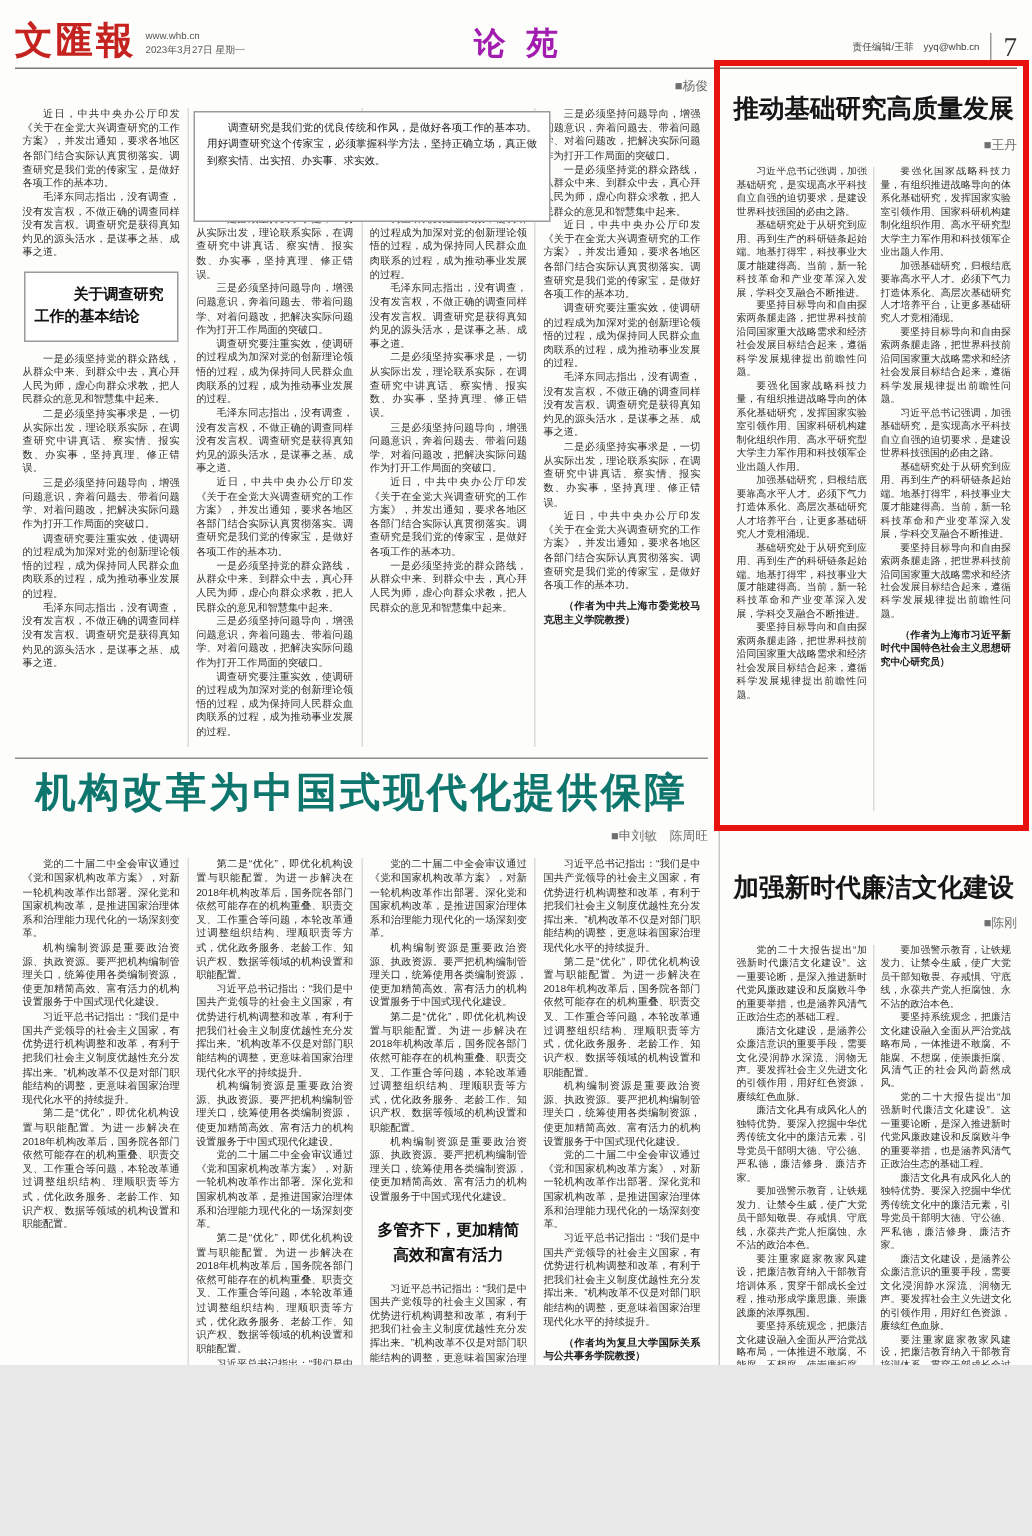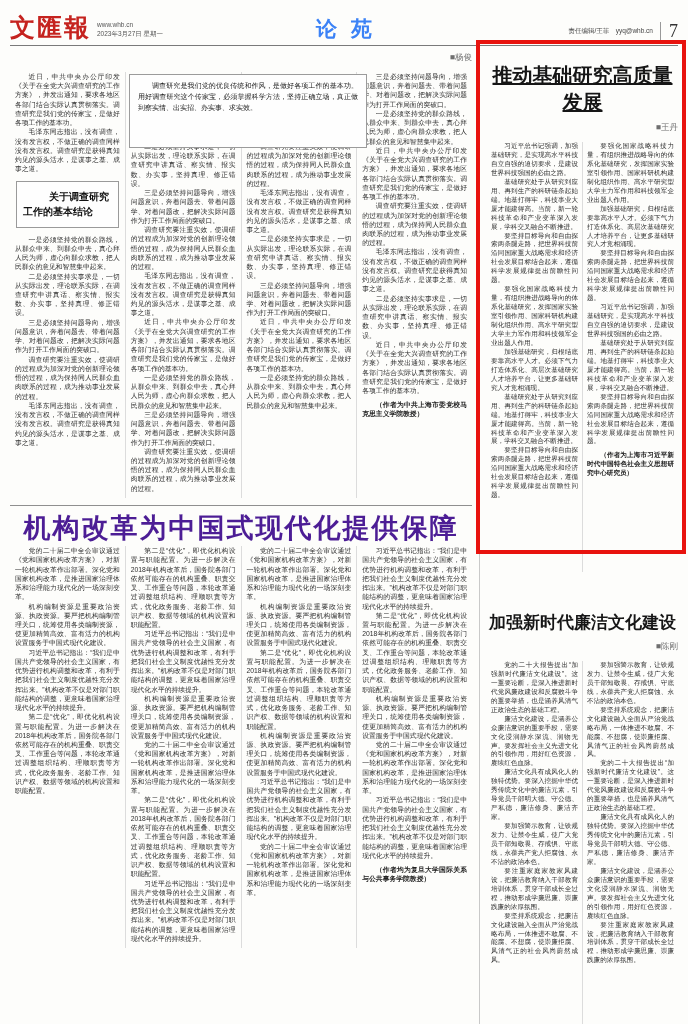--- a/index.html
+++ b/index.html
@@ -1,35 +1,35 @@
 <!DOCTYPE html>
 <html><head>
 <meta charset="utf-8">
 <style>
   html,body{margin:0;padding:0;background:#e8e8e8;}
   .page{
-    position:relative;width:688px;height:1024px;margin:0 auto;
+    position:relative;width:688px;height:910px;margin:0 auto;
     background:#fdfdfb;overflow:hidden;color:#1c1c1c;
     font-family:"Liberation Sans",sans-serif;
   }
   
   .header{
     position:absolute;left:10px;right:10px;top:6px;height:34px;
     display:flex;align-items:flex-end;justify-content:space-between;
     border-bottom:1px solid #7a7a7a;padding-bottom:5px;
   }
   .masthead{display:flex;align-items:flex-end;gap:6px;flex:1;}
   .logo{
     font-family:"Liberation Serif",serif;font-weight:900;font-size:25px;
     color:#c5231f;letter-spacing:2px;line-height:1;
   }
   .mastmeta{font-size:6.5px;color:#555;line-height:1.5;padding-bottom:1px;}
   .section-title{
     font-family:"Liberation Serif",serif;font-size:21px;font-weight:600;
-    color:#3b82f6;letter-spacing:14px;padding-left:14px;line-height:1;
+    color:#a21caf;letter-spacing:14px;padding-left:14px;line-height:1;
   }
   .pageinfo{flex:1;display:flex;align-items:center;justify-content:flex-end;gap:7px;}
   .editor-line{font-size:6.5px;color:#444;}
   .pagenum{
     font-family:"Liberation Serif",serif;font-size:18px;color:#333;
     border-left:1px solid #999;padding-left:8px;line-height:1;
   }
   
   .content{position:absolute;left:10px;right:10px;top:46px;bottom:0;display:flex;}
   .left-section{width:462px;}
@@ -65,29 +65,29 @@
     font-size:7.2px;font-weight:600;line-height:1.85;color:#222;text-align:justify;
   }
   .quote::before{content:"";position:absolute;left:0;top:0;width:24px;height:24px;
     border-left:2px solid #8a8a8a;border-top:2px solid #8a8a8a;}
   .quote::after{content:"";position:absolute;right:0;bottom:0;width:24px;height:24px;
     border-right:2px solid #8a8a8a;border-bottom:2px solid #8a8a8a;}
   
   .hr-div{border-top:1px solid #8f8f8f;margin:7px 0 5px;}
   .a3-headline{
     margin:2px 0 0;text-align:center;font-family:"Liberation Serif",serif;
-    font-size:27px;font-weight:700;letter-spacing:2px;color:#4c1d95;line-height:1.3;
+    font-size:27px;font-weight:700;letter-spacing:2px;color:#0f766e;line-height:1.3;
   }
   .a3-body{height:402px;}
   
   .a2-headline,.a4-headline{
     text-align:center;font-family:"Liberation Serif",serif;font-weight:700;
     color:#161616;line-height:1.35;margin:0;
   }
-  .a2-headline{font-size:20px;margin-top:16px;text-decoration:underline;}
+  .a2-headline{font-size:17px;margin-top:16px;}
   .a4-headline{font-size:17px;margin-top:40px;}
   .right-section .col{font-size:6.6px;padding:0 4px;}
   .a2-body{height:430px;}
   .a4-body{height:406px;}
   
   .red-box{
     position:absolute;left:476px;top:40px;width:210px;height:514px;
     border:4px solid #e8130e;z-index:6;pointer-events:none;box-sizing:border-box;
   }
 </style>
@@ -159,40 +159,42 @@
               <p class="p">近日，中共中央办公厅印发《关于在全党大兴调查研究的工作方案》，并发出通知，要求各地区各部门结合实际认真贯彻落实。调查研究是我们党的传家宝，是做好各项工作的基本功。</p>
               <div class="note">（作者为中共上海市委党校马克思主义学院教授）</div>
             </div>
         </div>
       </article>
 
       <div class="hr-div"></div>
 
       <article>
         <h2 class="a3-headline">机构改革为中国式现代化提供保障</h2>
+        <div class="byline">■申刘敏　陈周旺</div>
         <div class="body-cols a3-body">
           <div class="col">
               <p class="p">党的二十届二中全会审议通过《党和国家机构改革方案》，对新一轮机构改革作出部署。深化党和国家机构改革，是推进国家治理体系和治理能力现代化的一场深刻变革。</p>
               <p class="p">机构编制资源是重要政治资源、执政资源。要严把机构编制管理关口，统筹使用各类编制资源，使更加精简高效、富有活力的机构设置服务于中国式现代化建设。</p>
               <p class="p">习近平总书记指出：“我们是中国共产党领导的社会主义国家，有优势进行机构调整和改革，有利于把我们社会主义制度优越性充分发挥出来。”机构改革不仅是对部门职能结构的调整，更意味着国家治理现代化水平的持续提升。</p>
               <p class="p">第二是“优化”，即优化机构设置与职能配置。为进一步解决在2018年机构改革后，国务院各部门依然可能存在的机构重叠、职责交叉、工作重合等问题，本轮改革通过调整组织结构、理顺职责等方式，优化政务服务、老龄工作、知识产权、数据等领域的机构设置和职能配置。</p>
             </div>
           <div class="col">
               <p class="p">第二是“优化”，即优化机构设置与职能配置。为进一步解决在2018年机构改革后，国务院各部门依然可能存在的机构重叠、职责交叉、工作重合等问题，本轮改革通过调整组织结构、理顺职责等方式，优化政务服务、老龄工作、知识产权、数据等领域的机构设置和职能配置。</p>
               <p class="p">习近平总书记指出：“我们是中国共产党领导的社会主义国家，有优势进行机构调整和改革，有利于把我们社会主义制度优越性充分发挥出来。”机构改革不仅是对部门职能结构的调整，更意味着国家治理现代化水平的持续提升。</p>
               <p class="p">机构编制资源是重要政治资源、执政资源。要严把机构编制管理关口，统筹使用各类编制资源，使更加精简高效、富有活力的机构设置服务于中国式现代化建设。</p>
               <p class="p">党的二十届二中全会审议通过《党和国家机构改革方案》，对新一轮机构改革作出部署。深化党和国家机构改革，是推进国家治理体系和治理能力现代化的一场深刻变革。</p>
               <p class="p">第二是“优化”，即优化机构设置与职能配置。为进一步解决在2018年机构改革后，国务院各部门依然可能存在的机构重叠、职责交叉、工作重合等问题，本轮改革通过调整组织结构、理顺职责等方式，优化政务服务、老龄工作、知识产权、数据等领域的机构设置和职能配置。</p>
               <p class="p">习近平总书记指出：“我们是中国共产党领导的社会主义国家，有优势进行机构调整和改革，有利于把我们社会主义制度优越性充分发挥出来。”机构改革不仅是对部门职能结构的调整，更意味着国家治理现代化水平的持续提升。</p>
             </div>
           <div class="col">
               <p class="p">党的二十届二中全会审议通过《党和国家机构改革方案》，对新一轮机构改革作出部署。深化党和国家机构改革，是推进国家治理体系和治理能力现代化的一场深刻变革。</p>
               <p class="p">机构编制资源是重要政治资源、执政资源。要严把机构编制管理关口，统筹使用各类编制资源，使更加精简高效、富有活力的机构设置服务于中国式现代化建设。</p>
               <p class="p">第二是“优化”，即优化机构设置与职能配置。为进一步解决在2018年机构改革后，国务院各部门依然可能存在的机构重叠、职责交叉、工作重合等问题，本轮改革通过调整组织结构、理顺职责等方式，优化政务服务、老龄工作、知识产权、数据等领域的机构设置和职能配置。</p>
               <p class="p">机构编制资源是重要政治资源、执政资源。要严把机构编制管理关口，统筹使用各类编制资源，使更加精简高效、富有活力的机构设置服务于中国式现代化建设。</p>
+              <div class="sub2">多管齐下，更加精简高效和富有活力</div>
               <p class="p">习近平总书记指出：“我们是中国共产党领导的社会主义国家，有优势进行机构调整和改革，有利于把我们社会主义制度优越性充分发挥出来。”机构改革不仅是对部门职能结构的调整，更意味着国家治理现代化水平的持续提升。</p>
               <p class="p">党的二十届二中全会审议通过《党和国家机构改革方案》，对新一轮机构改革作出部署。深化党和国家机构改革，是推进国家治理体系和治理能力现代化的一场深刻变革。</p>
             </div>
           <div class="col">
               <p class="p">习近平总书记指出：“我们是中国共产党领导的社会主义国家，有优势进行机构调整和改革，有利于把我们社会主义制度优越性充分发挥出来。”机构改革不仅是对部门职能结构的调整，更意味着国家治理现代化水平的持续提升。</p>
               <p class="p">第二是“优化”，即优化机构设置与职能配置。为进一步解决在2018年机构改革后，国务院各部门依然可能存在的机构重叠、职责交叉、工作重合等问题，本轮改革通过调整组织结构、理顺职责等方式，优化政务服务、老龄工作、知识产权、数据等领域的机构设置和职能配置。</p>
               <p class="p">机构编制资源是重要政治资源、执政资源。要严把机构编制管理关口，统筹使用各类编制资源，使更加精简高效、富有活力的机构设置服务于中国式现代化建设。</p>
               <p class="p">党的二十届二中全会审议通过《党和国家机构改革方案》，对新一轮机构改革作出部署。深化党和国家机构改革，是推进国家治理体系和治理能力现代化的一场深刻变革。</p>
               <p class="p">习近平总书记指出：“我们是中国共产党领导的社会主义国家，有优势进行机构调整和改革，有利于把我们社会主义制度优越性充分发挥出来。”机构改革不仅是对部门职能结构的调整，更意味着国家治理现代化水平的持续提升。</p>
               <div class="note">（作者均为复旦大学国际关系与公共事务学院教授）</div>

